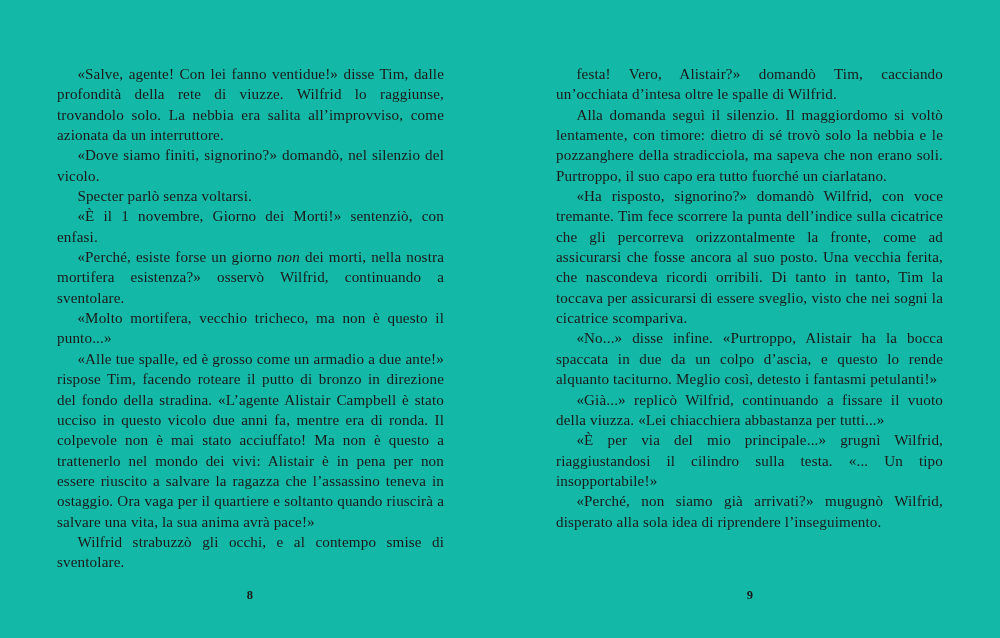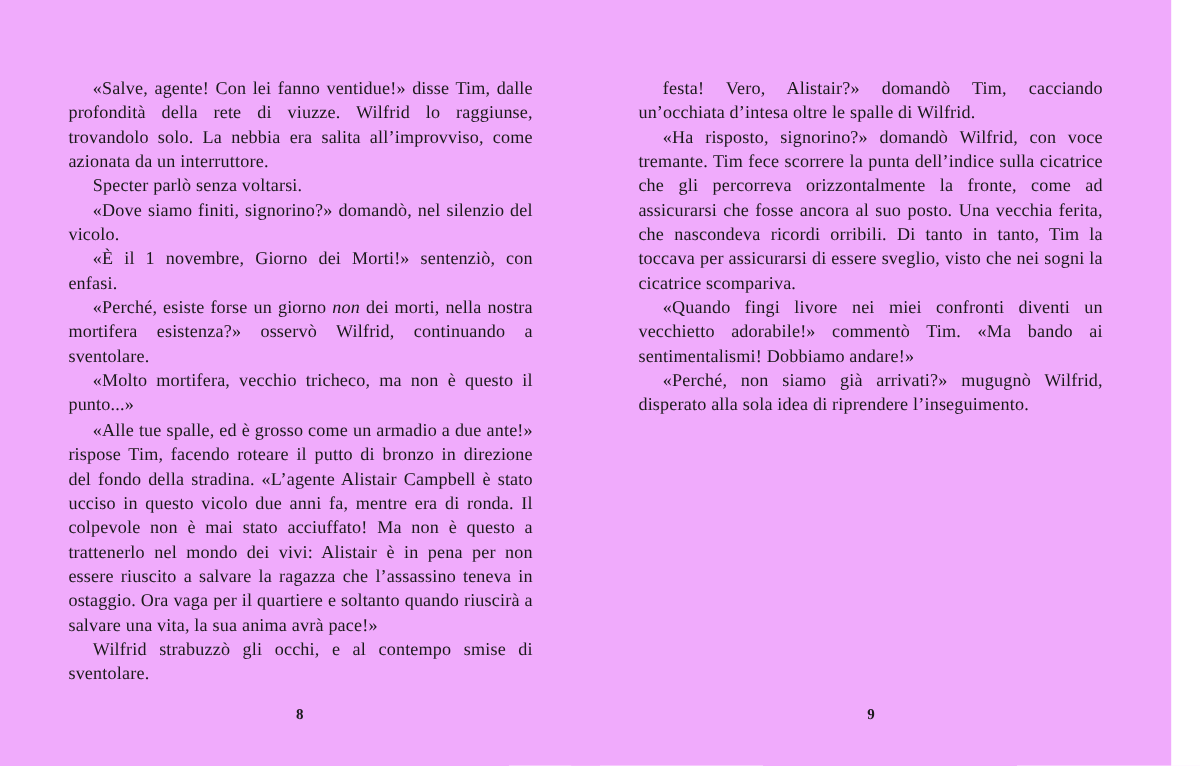--- a/index.html
+++ b/index.html
@@ -47,24 +47,24 @@
     top: 630px;
     width: 330px;
     height: 1px;
     background: #fbf9f2;
   }
 
   .page {
     position: absolute;
     top: 0;
     height: 638px;
-    background: #f0abfc;
+    background: #14b8a6;
   }
   .page-left  { left: 0px;   width: 500px; }
-  .page-right { left: 476px; width: 500px; }
+  .page-right { left: 500px; width: 500px; }
 
   .textblock {
     position: absolute;
     top: 64px;
     width: 387px;
     font-size: 15.1px;
     line-height: 20.35px;
     text-align: justify;
     text-justify: inter-word;
     hyphens: manual;
@@ -96,34 +96,37 @@
 
 <div class="spread">
 
   <div class="top-chrome-bar"></div>
   <div class="top-hairline"></div>
   <div class="bottom-hairline"></div>
 
   <div class="page page-left">
     <div class="textblock" id="left-textblock">
         <p>«Salve, agente! Con lei fanno ventidue!» disse Tim, dalle profondità della rete di viuzze. Wilfrid lo raggiunse, trovandolo solo. La nebbia era salita all’improvviso, come azionata da un interruttore.</p>
+        <p>«Dove siamo finiti, signorino?» domandò, nel silenzio del vicolo.</p>
         <p>Specter parlò senza voltarsi.</p>
-        <p>«Dove siamo finiti, signorino?» domandò, nel silenzio del vicolo.</p>
         <p>«È il 1 novembre, Giorno dei Morti!» sentenziò, con enfasi.</p>
         <p>«Perché, esiste forse un giorno <em>non</em> dei morti, nella nostra mortifera esistenza?» osservò Wilfrid, continuando a sventolare.</p>
         <p>«Molto mortifera, vecchio tricheco, ma non è questo il punto...»</p>
         <p>«Alle tue spalle, ed è grosso come un armadio a due ante!» rispose Tim, facendo roteare il putto di bronzo in direzione del fondo della stradina. «L’agente Alistair Campbell è stato ucciso in questo vicolo due anni fa, mentre era di ronda. Il colpevole non è mai stato acciuffato! Ma non è questo a trattenerlo nel mondo dei vivi: Alistair è in pena per non essere riuscito a salvare la ragazza che l’assassino teneva in ostaggio. Ora vaga per il quartiere e soltanto quando riuscirà a salvare una vita, la sua anima avrà pace!»</p>
         <p>Wilfrid strabuzzò gli occhi, e al contempo smise di sventolare.</p>
       </div>
     <div class="folio">8</div>
   </div>
 
   <div class="page page-right">
     <div class="textblock" id="right-textblock">
         <p>festa! Vero, Alistair?» domandò Tim, cacciando un’occhiata d’intesa oltre le spalle di Wilfrid.</p>
+        <p>Alla domanda seguì il silenzio. Il maggiordomo si voltò lentamente, con timore: dietro di sé trovò solo la nebbia e le pozzanghere della stradicciola, ma sapeva che non erano soli. Purtroppo, il suo capo era tutto fuorché un ciarlatano.</p>
         <p>«Ha risposto, signorino?» domandò Wilfrid, con voce tremante. Tim fece scorrere la punta dell’indice sulla cicatrice che gli percorreva orizzontalmente la fronte, come ad assicurarsi che fosse ancora al suo posto. Una vecchia ferita, che nascondeva ricordi orribili. Di tanto in tanto, Tim la toccava per assicurarsi di essere sveglio, visto che nei sogni la cicatrice scompariva.</p>
-        <p>«Quando fingi livore nei miei confronti diventi un vecchietto adorabile!» commentò Tim. «Ma bando ai sentimentalismi! Dobbiamo andare!»</p>
+        <p>«No...» disse infine. «Purtroppo, Alistair ha la bocca spaccata in due da un colpo d’ascia, e questo lo rende alquanto taciturno. Meglio così, detesto i fantasmi petulanti!»</p>
+        <p>«Già...» replicò Wilfrid, continuando a fissare il vuoto della viuzza. «Lei chiacchiera abbastanza per tutti...»</p>
+        <p>«È per via del mio principale...» grugnì Wilfrid, riaggiustandosi il cilindro sulla testa. «... Un tipo insopportabile!»</p>
         <p>«Perché, non siamo già arrivati?» mugugnò Wilfrid, disperato alla sola idea di riprendere l’inseguimento.</p>
       </div>
     <div class="folio">9</div>
   </div>
 
 </div>
 
 </body></html>

